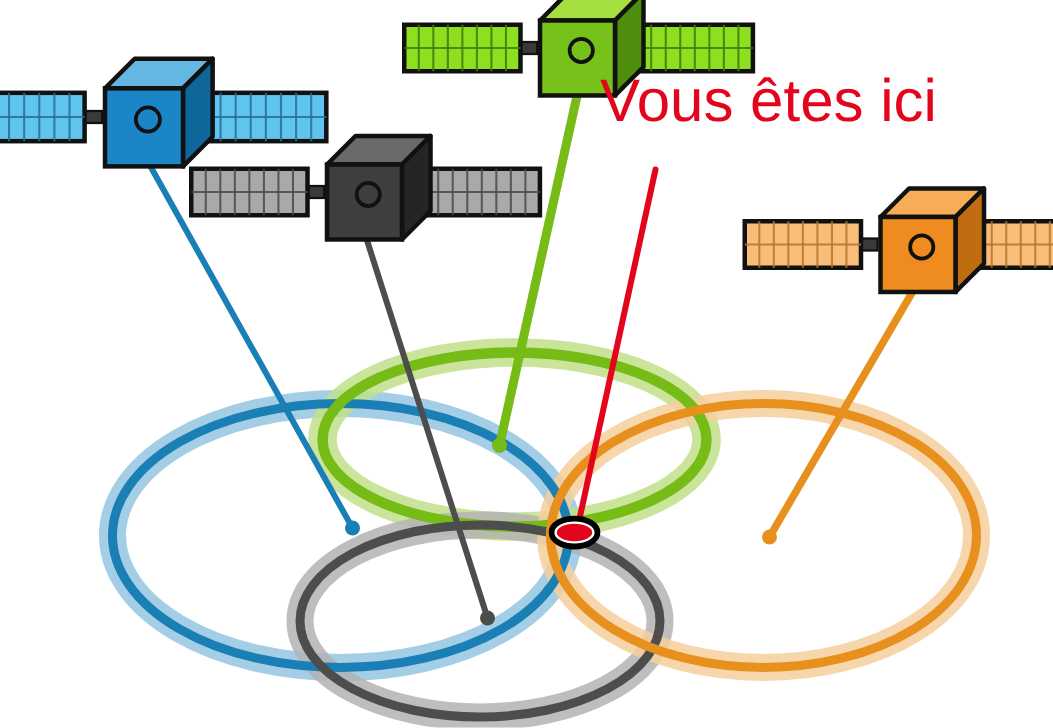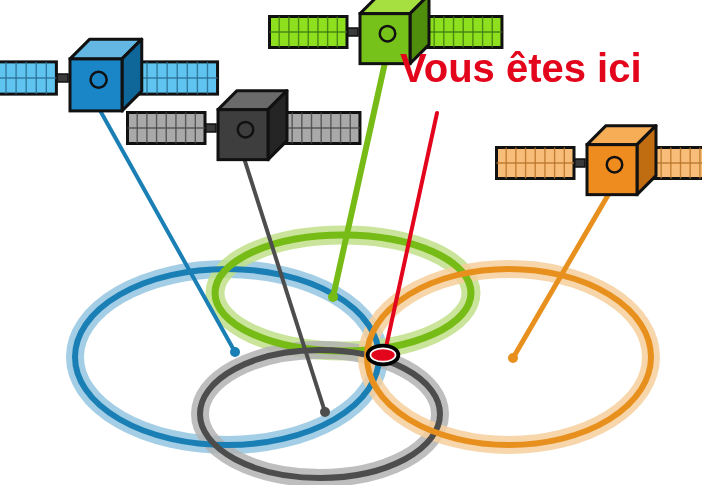--- a/index.html
+++ b/index.html
@@ -9,21 +9,21 @@
     background:#ffffff;
     font-family:"Liberation Sans", sans-serif;
     overflow:hidden;
     position:relative;
   }
   #stage{position:absolute;inset:0;width:702px;height:485px;}
   #scene{position:absolute;left:0;top:0;width:702px;height:485px;}
   .hereLabel{
     position:absolute;
     font-family:"Liberation Sans", sans-serif;
-    font-weight:bold;
+    font-weight:normal;
     white-space:nowrap;
     pointer-events:none;
   }
 </style>
 </head>
 <body style="background: rgb(255, 255, 255);">
 
 <div id="stage">
   <svg id="scene" viewBox="0 0 702 485" xmlns="http://www.w3.org/2000/svg">
       <g>

